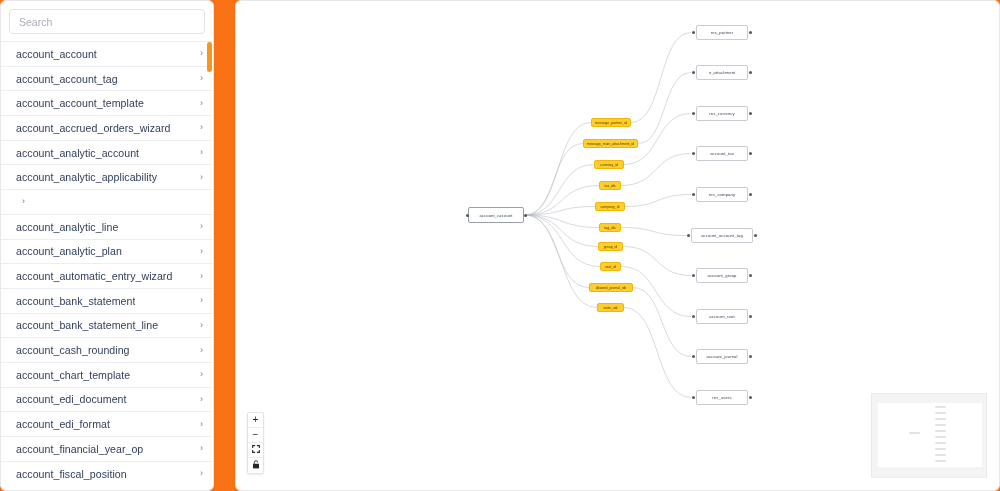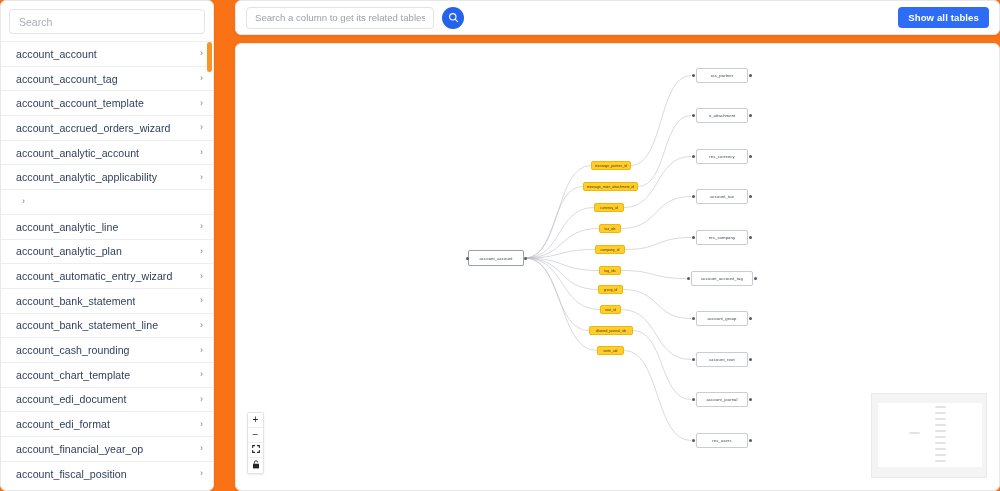--- a/index.html
+++ b/index.html
@@ -338,34 +338,20 @@
           <span class="chev">›</span>
         </div>
       </div>
     <div class="sb-track">
       <div class="sb-thumb"></div>
     </div>
   </div>
 
   <div class="right">
 
-    <div class="topbar">
-      <div class="topbar-left">
-        <input class="col-search" type="text" placeholder="Search a column to get its related tables" style="">
-        <button class="search-btn">
-          <span>
-            <svg width="11" height="11" viewBox="0 0 16 16" fill="none">
-              <circle cx="7" cy="7" r="4.6" stroke="#ffffff" stroke-width="1.6"></circle>
-              <line x1="10.4" y1="10.4" x2="14" y2="14" stroke="#ffffff" stroke-width="1.7" stroke-linecap="round"></line>
-            </svg>
-          </span>
-        </button>
-      </div>
-      <button class="show-all-btn">Show all tables</button>
-    </div>
 
     <div class="canvas" id="canvas">
       <svg class="graph-svg" id="edges">
           <path d="M289,214 C325.3,214 318.7,121.5 355,121.5" stroke="#b8bcc4" stroke-width="0.55" fill="none"></path>
           <path d="M395,121.5 C428,121.5 422,31.5 455,31.5" stroke="#b8bcc4" stroke-width="0.55" fill="none"></path>
           <path d="M289,214 C320.9,214 315.1,142.5 347,142.5" stroke="#b8bcc4" stroke-width="0.55" fill="none"></path>
           <path d="M402,142.5 C431.15,142.5 425.85,71.5 455,71.5" stroke="#b8bcc4" stroke-width="0.55" fill="none"></path>
           <path d="M289,214 C326.95,214 320.05,163.5 358,163.5" stroke="#b8bcc4" stroke-width="0.55" fill="none"></path>
           <path d="M388,163.5 C424.85,163.5 418.15,112.5 455,112.5" stroke="#b8bcc4" stroke-width="0.55" fill="none"></path>
           <path d="M289,214 C329.7,214 322.3,184.5 363,184.5" stroke="#b8bcc4" stroke-width="0.55" fill="none"></path>

